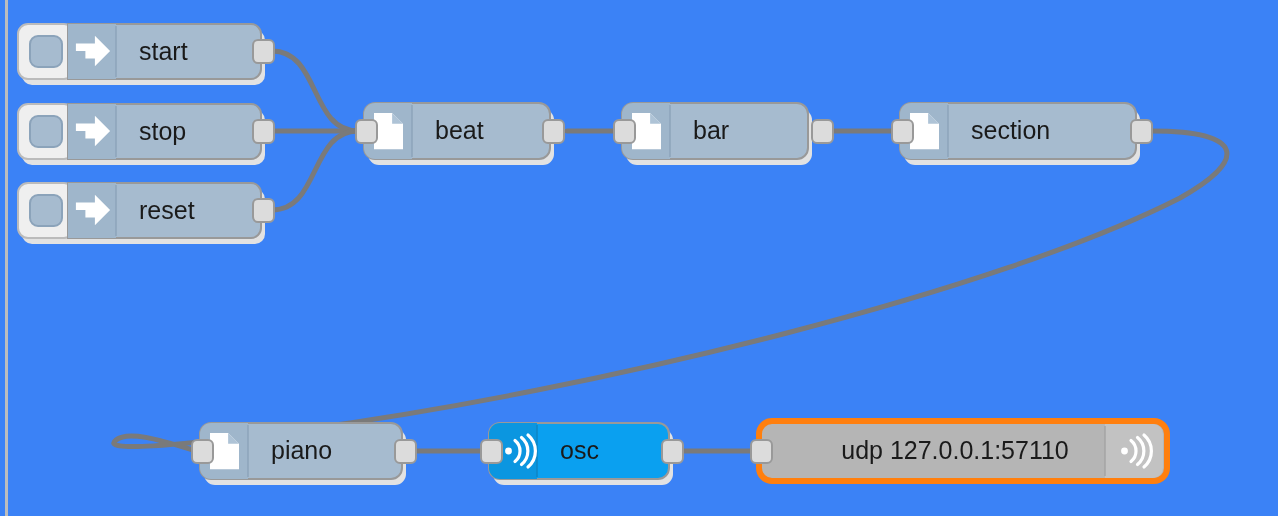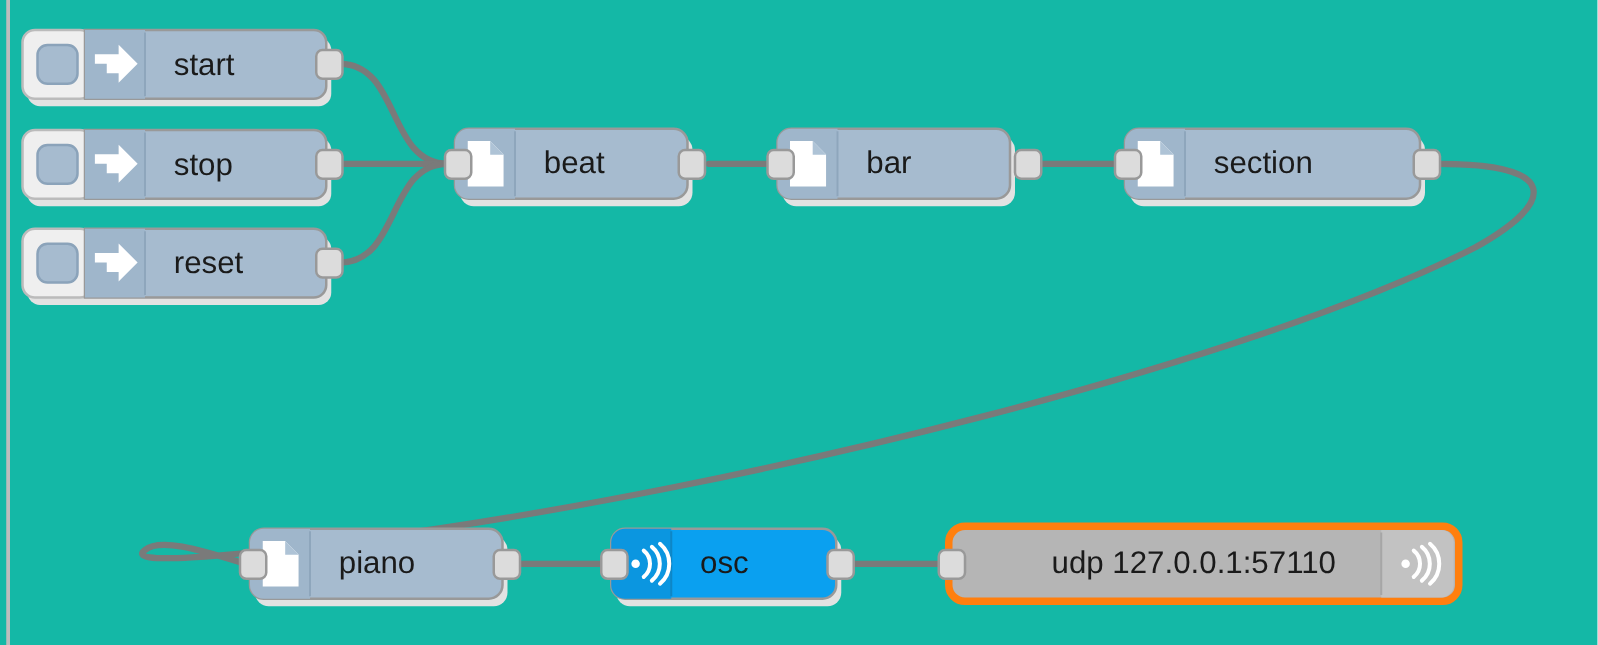--- a/index.html
+++ b/index.html
@@ -10,21 +10,21 @@
   body {
     width: 1278px;
     height: 516px;
     overflow: hidden;
     font-family: "Liberation Sans", sans-serif;
   }
   #canvas-root {
     position: relative;
     width: 1278px;
     height: 516px;
-    background: #14b8a6;
+    background: #3b82f6;
   }
   #flow-svg {
     position: absolute;
     left: 0;
     top: 0;
     width: 1278px;
     height: 516px;
     display: block;
   }
   .node-label {

